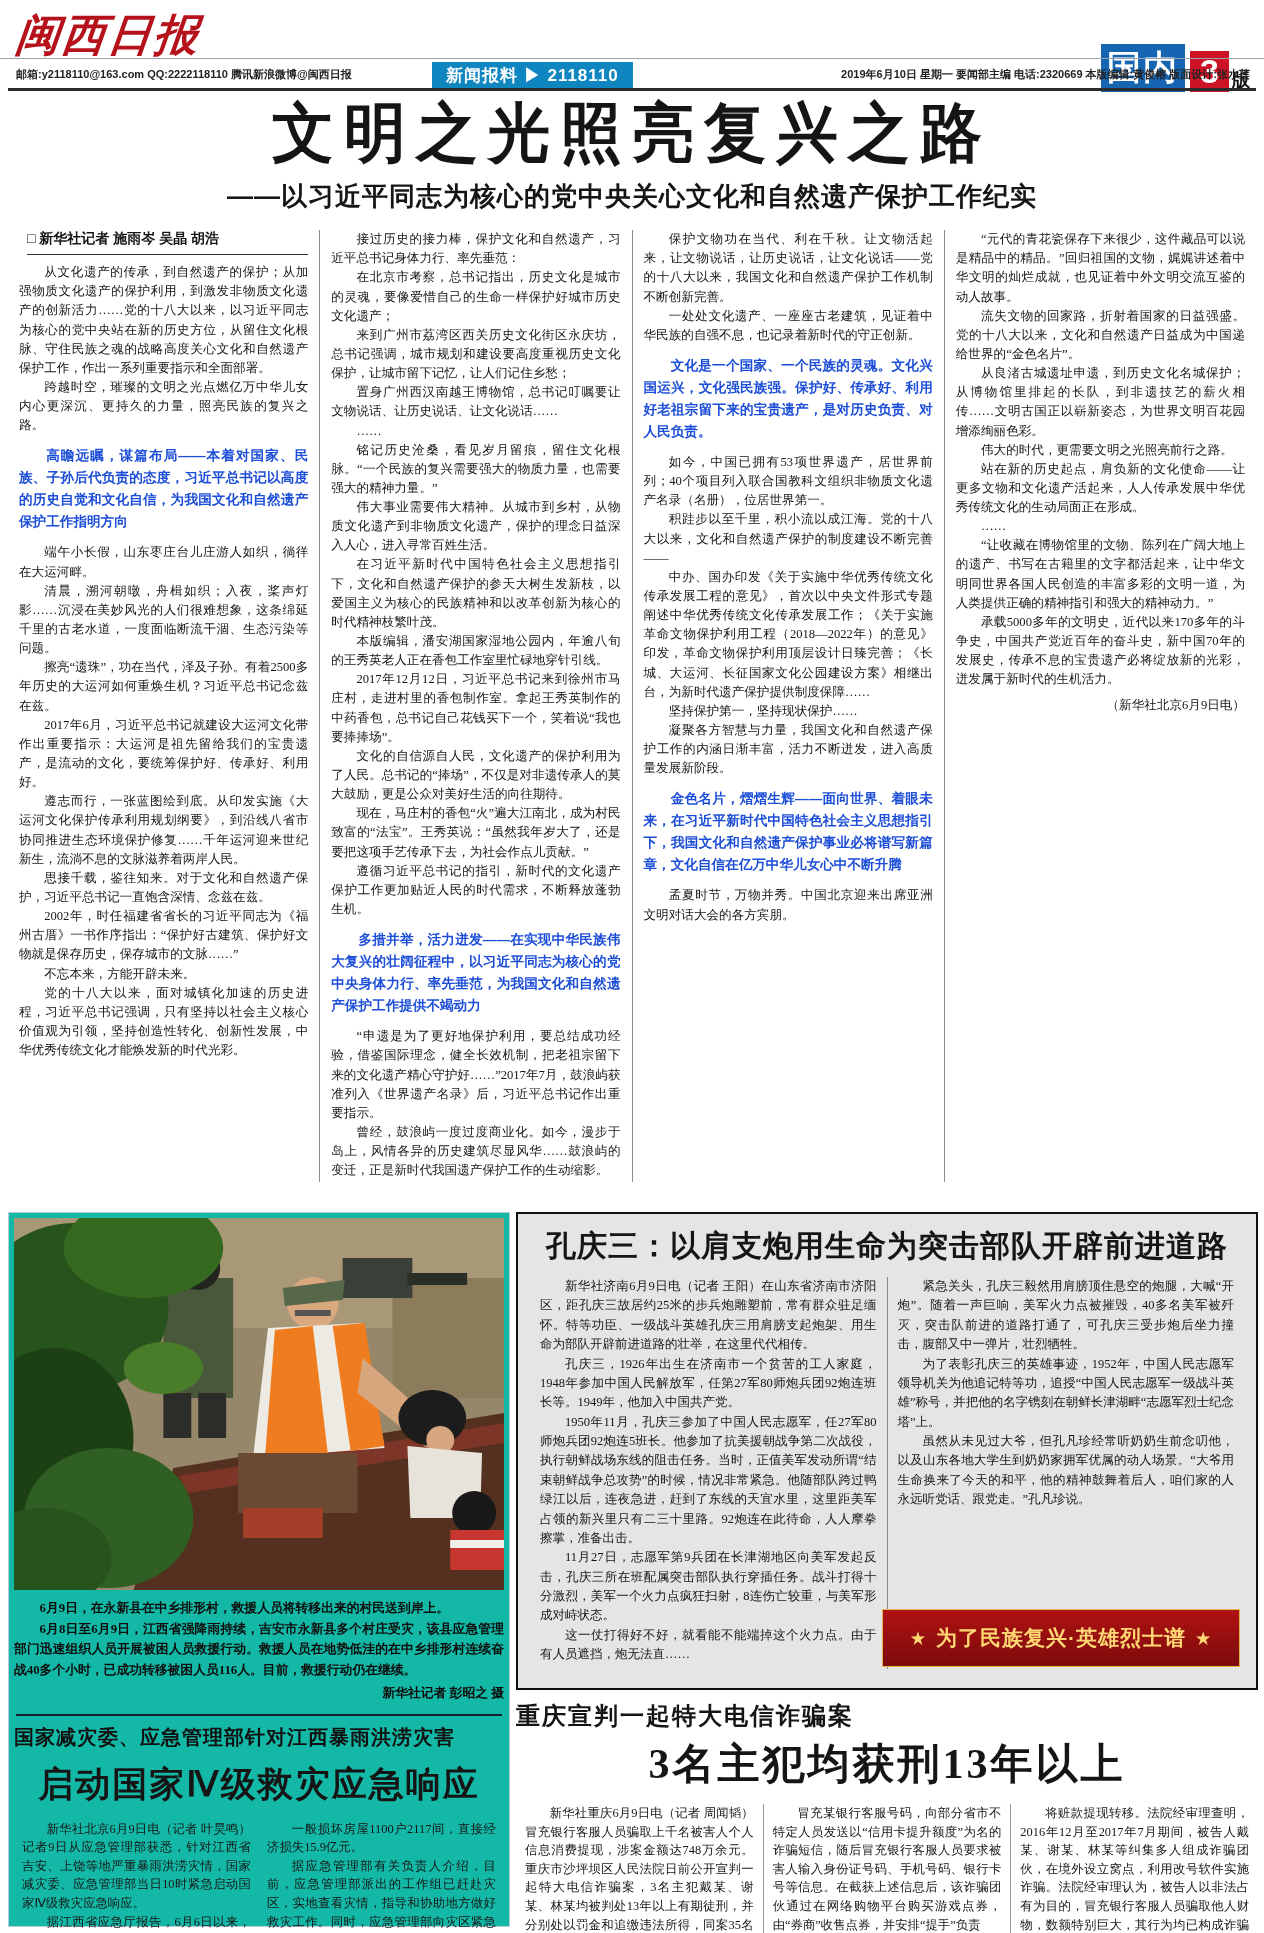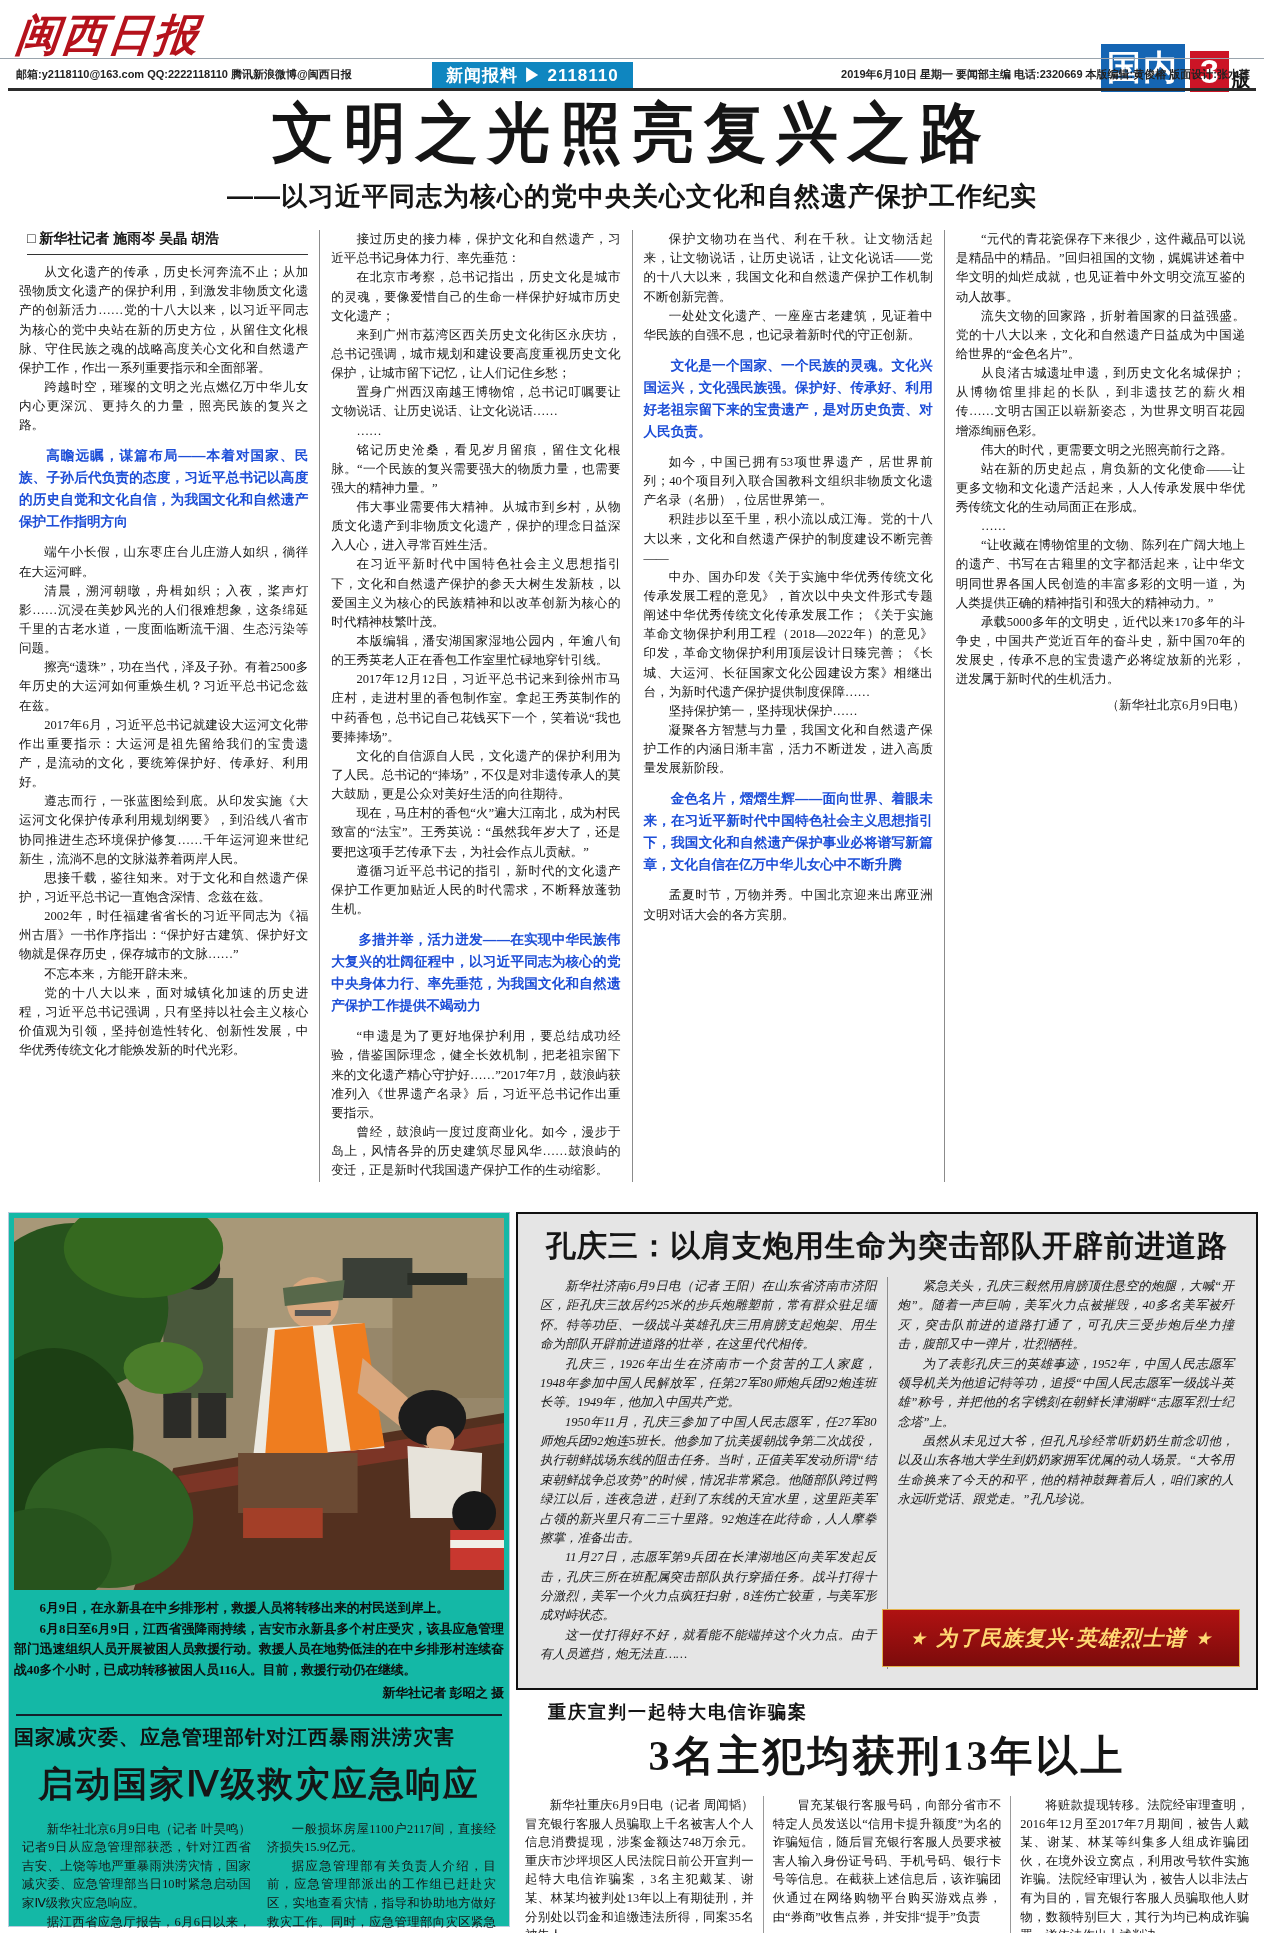--- a/index.html
+++ b/index.html
@@ -51,32 +51,32 @@
   .flood-hl{font-family:"Liberation Sans",sans-serif;font-weight:900;font-size:35px;letter-spacing:2px;
         text-align:center;margin-top:10px;}
   .flood-cols{display:flex;margin-top:12px;height:148px;overflow:hidden;}
   .flood-cols .col{flex:1 1 0;padding:0 8px;overflow:hidden;}
   .flood-cols .para{font-size:12.4px;line-height:1.5;}
   
   .hero{position:absolute;left:516px;top:1212px;width:742px;height:478px;border:2px solid #111;
         box-sizing:border-box;background:#e5e5e5;padding:10px 12px;}
   .hero-hl{text-align:center;font-family:"Liberation Sans",sans-serif;font-weight:900;font-size:30px;
         letter-spacing:1px;margin:2px 0 10px 0;}
-  .hero-cols{display:flex;height:392px;overflow:hidden;position:relative;font-style:italic;}
+  .hero-cols{display:flex;height:392px;overflow:hidden;position:relative;}
   .hero-cols .col{flex:1 1 0;padding:0 10px;overflow:hidden;}
   .hero-cols .col + .col{border-left:1px solid #8b8b8b;padding-bottom:66px;}
   .hero-cols .para{font-size:12.5px;line-height:1.55;}
   .banner{position:absolute;right:4px;bottom:2px;width:356px;height:56px;
         background:linear-gradient(180deg,#b01212,#7c0b0b);border:1px solid #e3b34c;
         display:flex;align-items:center;justify-content:center;gap:10px;color:#ffd873;
         font-family:"Liberation Sans",sans-serif;font-weight:900;font-size:21px;letter-spacing:1px;}
   .banner .star{color:#ffd873;font-size:16px;}
   
   .fraud{position:absolute;left:516px;top:1700px;width:742px;height:226px;}
-  .fraud-kicker{font-family:Liberation Sans, sans-serif;font-weight:900;font-size:18px;letter-spacing:2px;margin-left:32px;}
+  .fraud-kicker{font-family:Liberation Sans, sans-serif;font-weight:900;font-size:24px;letter-spacing:2px;}
   .fraud-hl{text-align:center;font-family:"Liberation Serif",serif;font-weight:900;font-size:42px;
         letter-spacing:3px;margin-top:4px;}
   .fraud-cols{display:flex;margin-top:12px;height:138px;overflow:hidden;}
   .fraud-cols .col{flex:1 1 0;padding:0 9px;overflow:hidden;}
   .fraud-cols .col + .col{border-left:1px solid #999;}
   .fraud-cols .para{font-size:12.4px;line-height:1.5;}
 </style>
 </head>
 <body>
 
@@ -97,21 +97,21 @@
     <span class="dateline">2019年6月10日  星期一  要闻部主编  电话:2320669  本版编辑:黄俊榕  版面设计:张水莲</span>
   </div>
   <div class="mast-rule"></div>
 
   <div class="lead">
     <div class="lead-hl">文明之光照亮复兴之路</div>
     <div class="lead-sub">——以习近平同志为核心的党中央关心文化和自然遗产保护工作纪实</div>
     <div class="cols">
         <div class="col">
           <p class="byline">□ 新华社记者 施雨岑 吴晶 胡浩</p>
-          <p class="para">从文化遗产的传承，历史长河奔流不止；从加强物质文化遗产的保护利用，到激发非物质文化遗产的创新活力……党的十八大以来，以习近平同志为核心的党中央站在新的历史方位，从留住文化根脉、守住民族之魂的战略高度关心文化和自然遗产保护工作，作出一系列重要指示和全面部署。</p>
+          <p class="para">从文化遗产的传承，到自然遗产的保护；从加强物质文化遗产的保护利用，到激发非物质文化遗产的创新活力……党的十八大以来，以习近平同志为核心的党中央站在新的历史方位，从留住文化根脉、守住民族之魂的战略高度关心文化和自然遗产保护工作，作出一系列重要指示和全面部署。</p>
           <p class="para">跨越时空，璀璨的文明之光点燃亿万中华儿女内心更深沉、更持久的力量，照亮民族的复兴之路。</p>
           <p class="red-subhead">高瞻远瞩，谋篇布局——本着对国家、民族、子孙后代负责的态度，习近平总书记以高度的历史自觉和文化自信，为我国文化和自然遗产保护工作指明方向</p>
           <p class="para">端午小长假，山东枣庄台儿庄游人如织，徜徉在大运河畔。</p>
           <p class="para">清晨，溯河朝暾，舟楫如织；入夜，桨声灯影……沉浸在美妙风光的人们很难想象，这条绵延千里的古老水道，一度面临断流干涸、生态污染等问题。</p>
           <p class="para">擦亮“遗珠”，功在当代，泽及子孙。有着2500多年历史的大运河如何重焕生机？习近平总书记念兹在兹。</p>
           <p class="para">2017年6月，习近平总书记就建设大运河文化带作出重要指示：大运河是祖先留给我们的宝贵遗产，是流动的文化，要统筹保护好、传承好、利用好。</p>
           <p class="para">遵志而行，一张蓝图绘到底。从印发实施《大运河文化保护传承利用规划纲要》，到沿线八省市协同推进生态环境保护修复……千年运河迎来世纪新生，流淌不息的文脉滋养着两岸人民。</p>
           <p class="para">思接千载，鉴往知来。对于文化和自然遗产保护，习近平总书记一直饱含深情、念兹在兹。</p>
           <p class="para">2002年，时任福建省省长的习近平同志为《福州古厝》一书作序指出：“保护好古建筑、保护好文物就是保存历史，保存城市的文脉……”</p>
           <p class="para">不忘本来，方能开辟未来。</p>

